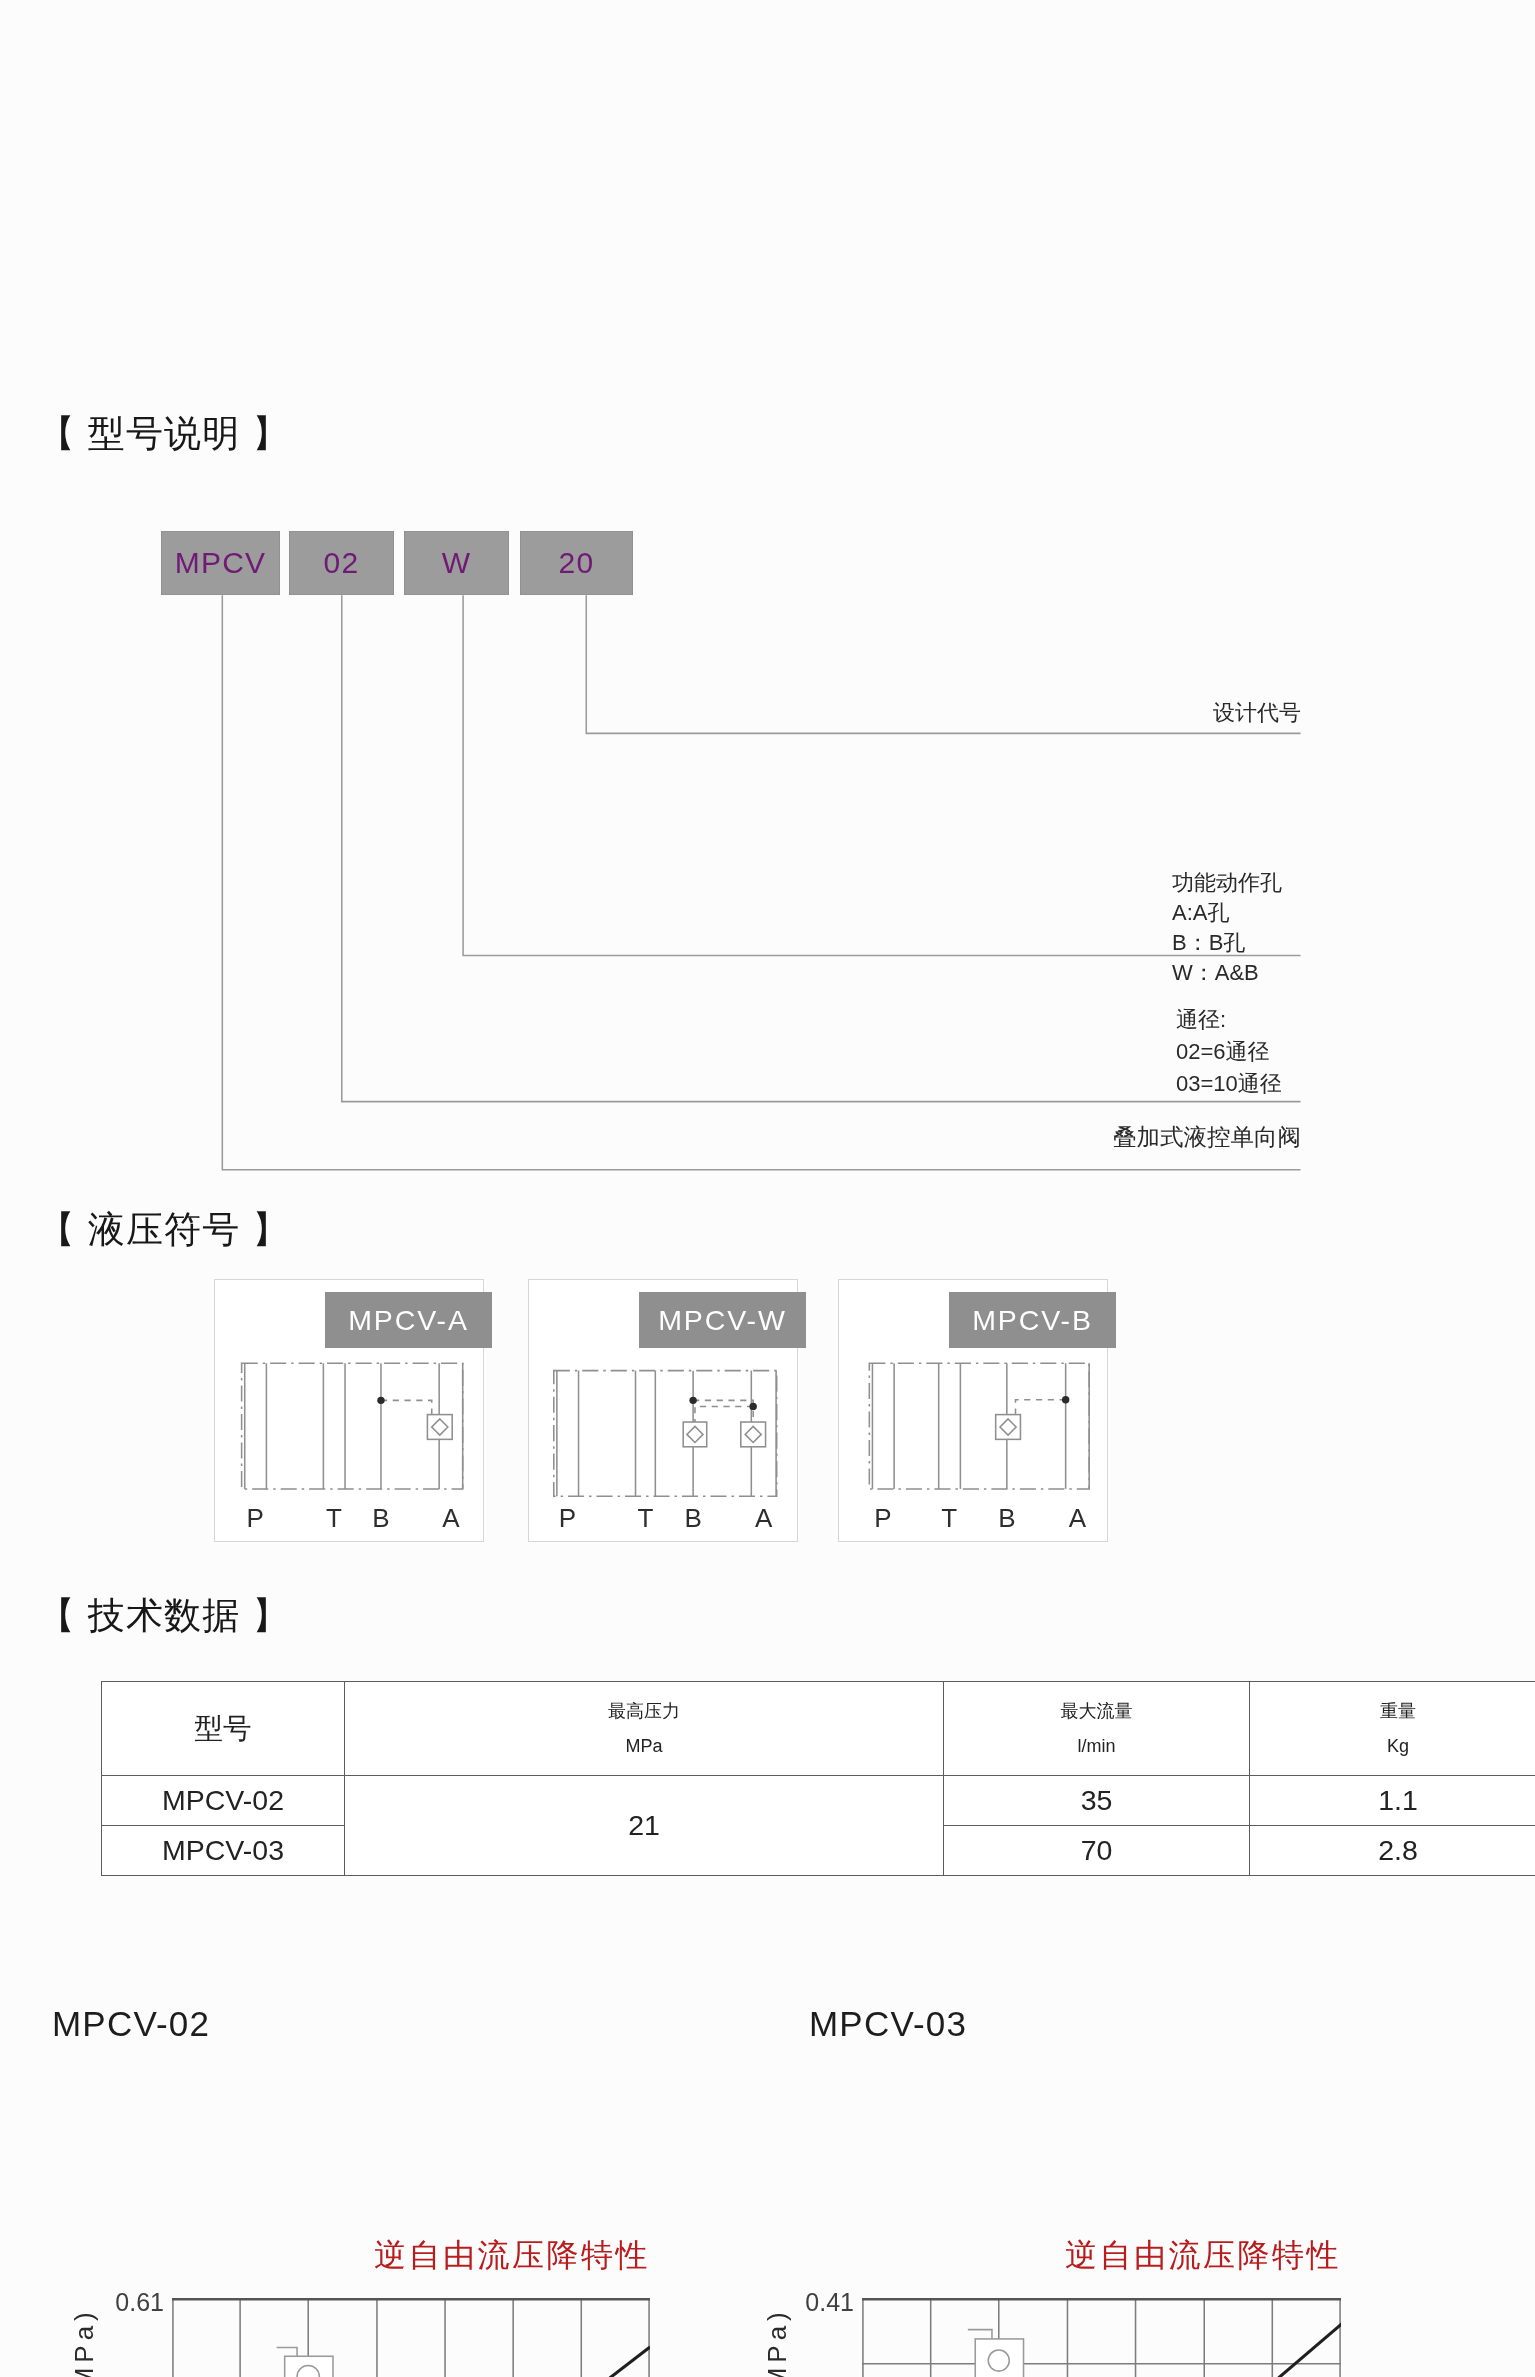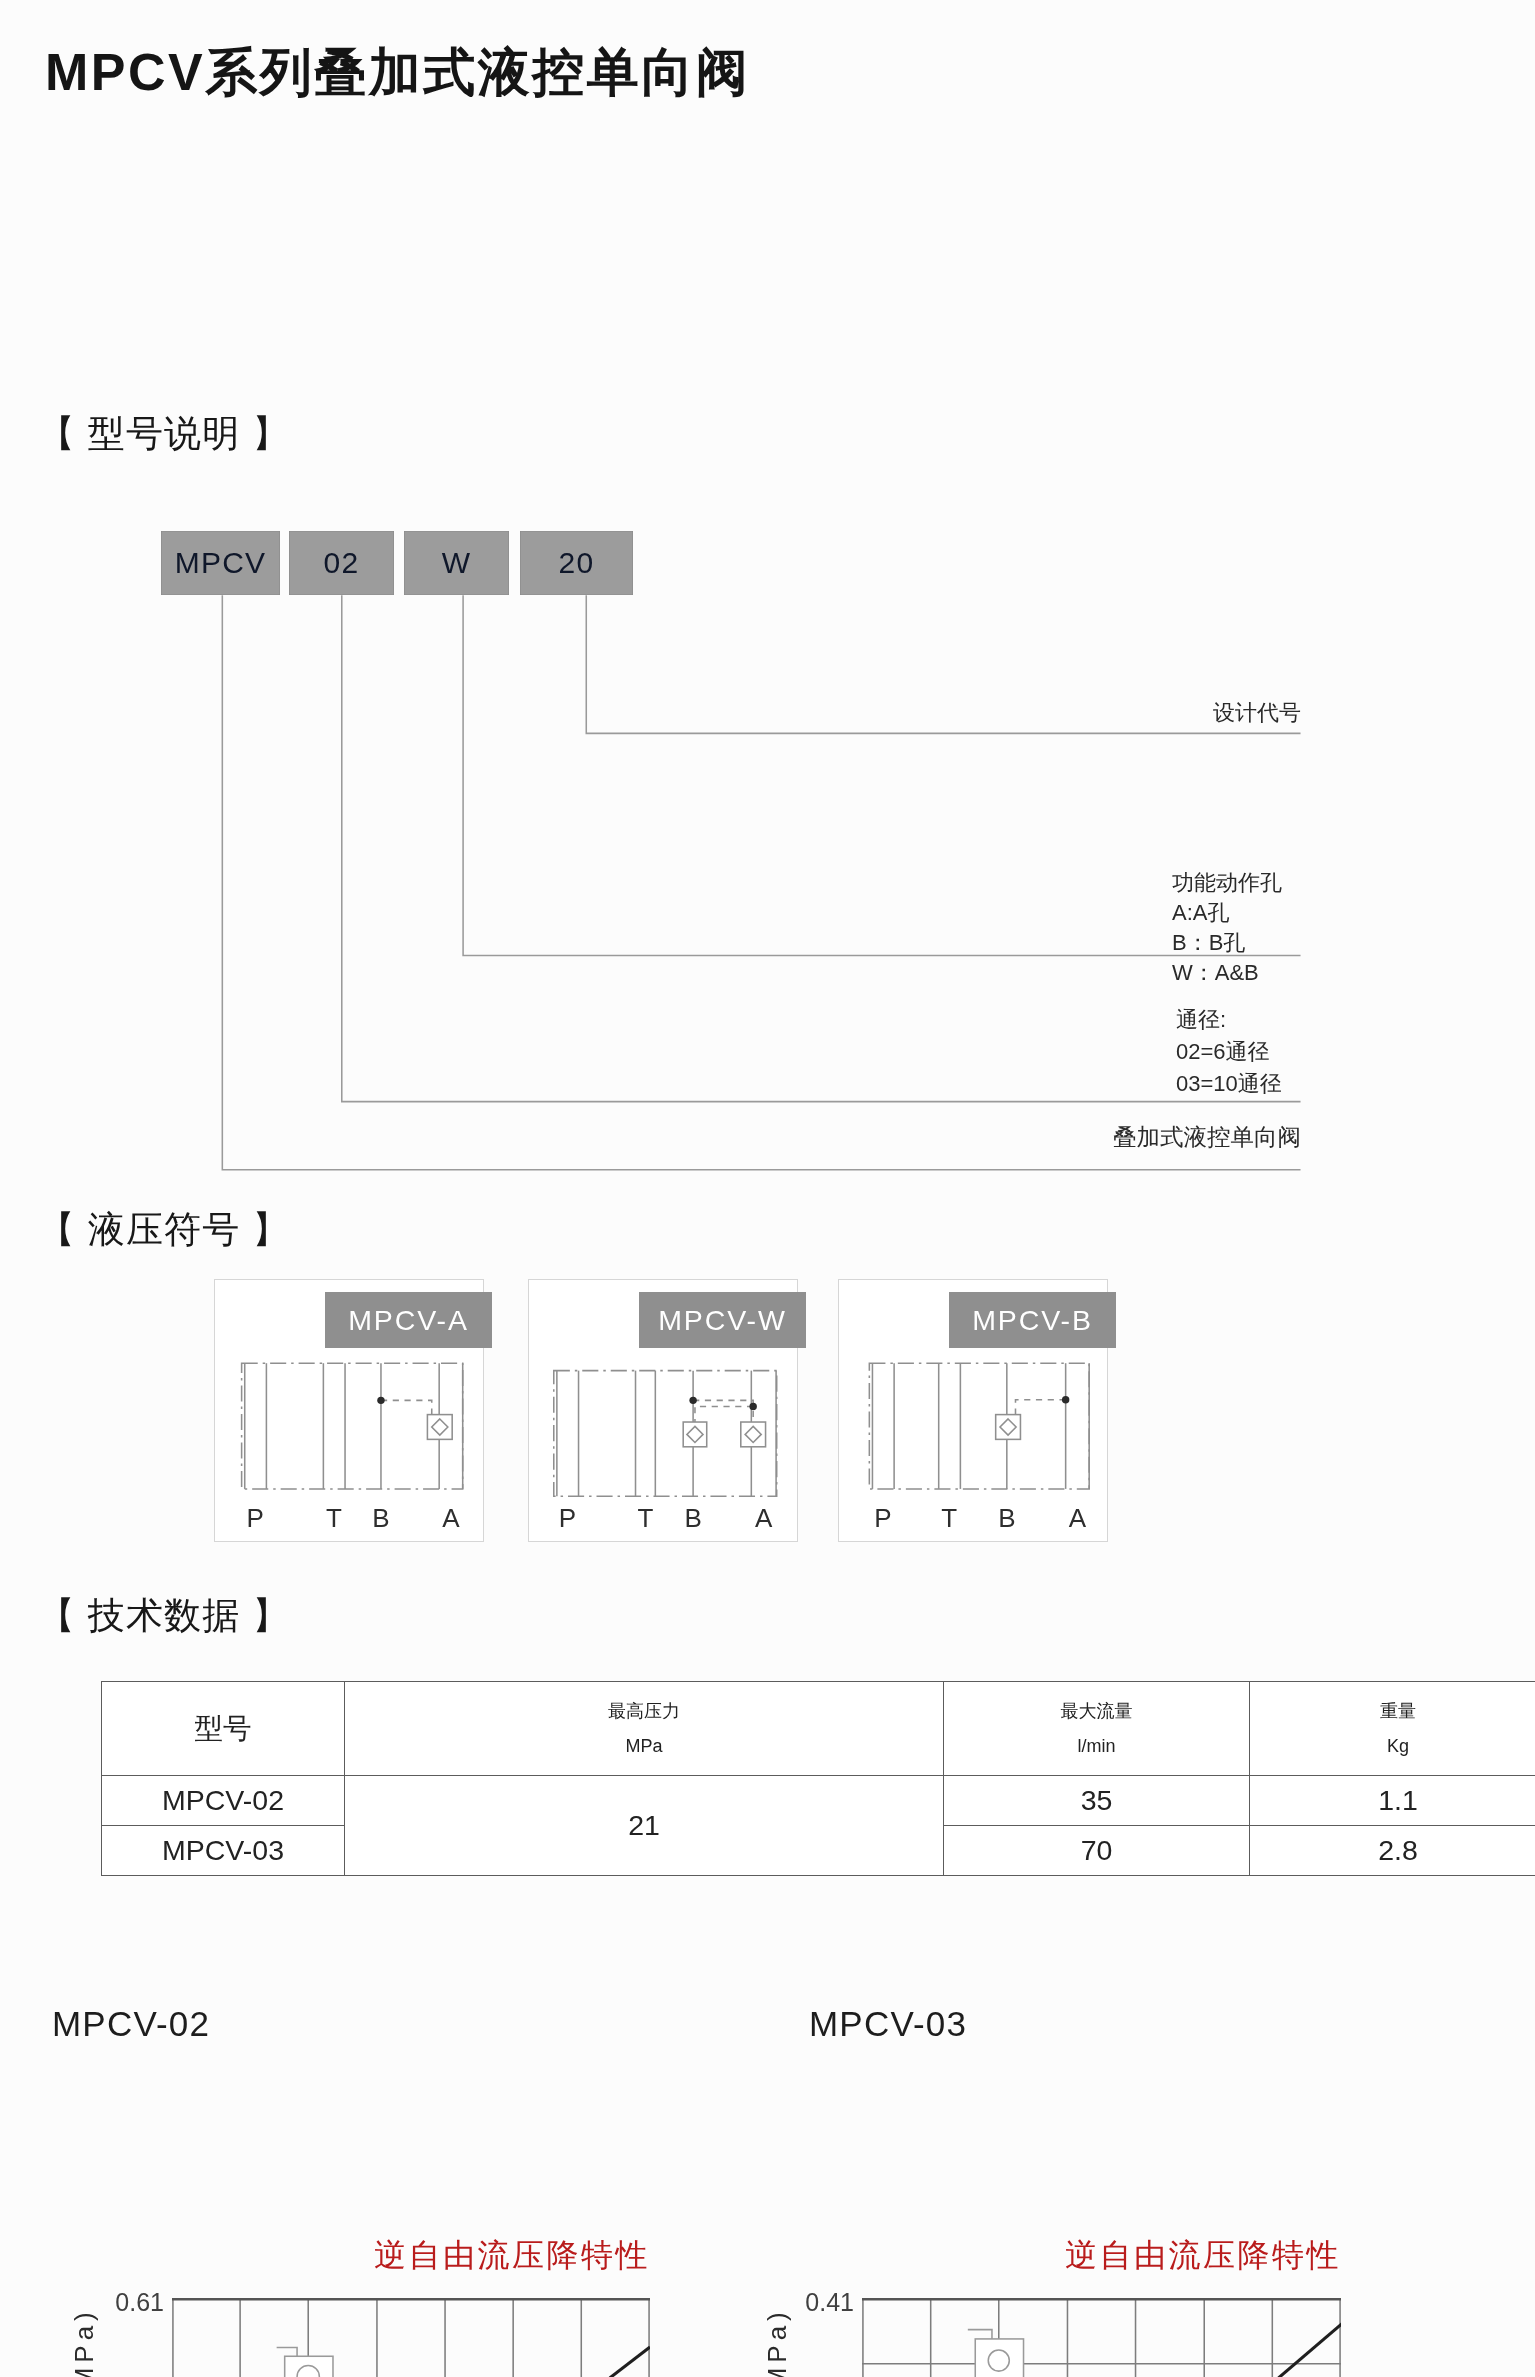--- a/index.html
+++ b/index.html
@@ -18,21 +18,21 @@
   }
   .section-heading{
     left:38px;
     font-size:37px;font-weight:500;letter-spacing:1.2px;color:#181818;
     white-space:nowrap;
   }
   .code-box{
     top:531px;height:64px;
     background:#9c9c9c;
     display:flex;align-items:center;justify-content:center;
-    font-size:30px;color:#0f172a;letter-spacing:1.2px;
+    font-size:30px;color:#701a75;letter-spacing:1.2px;
     box-shadow:0 0 0 0.6px #8a8a8a inset;
   }
   .callout{font-size:22px;color:#2a2a2a;line-height:30px;white-space:nowrap;}
   .callout.right{text-align:right;}
   .sym-card{
     top:1279px;width:270px;height:263px;
     background:#ffffff;border:1.2px solid #d6d6d6;box-sizing:border-box;
   }
   .sym-card .hdr{
     position:absolute;left:110px;top:12.4px;width:167px;height:56px;
@@ -64,21 +64,20 @@
     width:149px;height:35px;
     transform:rotate(-90deg);transform-origin:top left;
     font-size:26px;color:#2a2a2a;letter-spacing:5px;white-space:nowrap;
   }
 </style>
 </head>
 <body>
 
 <div id="page">
 
-  <div class="abs page-title">MPCV系列叠加式液控单向阀</div>
 
   <div class="abs section-heading" style="top:409px;">【 型号说明 】</div>
 
   <div class="abs code-box" style="left:161px;width:119px;">MPCV</div>
   <div class="abs code-box" style="left:289px;width:105px;">02</div>
   <div class="abs code-box" style="left:404px;width:105px;">W</div>
   <div class="abs code-box" style="left:520px;width:113px;">20</div>
 
   <svg class="abs" style="left:211px;top:591px;" width="1099" height="588" viewBox="0 0 1775 950">
     <polyline points="18,7 18,935 1760,935" fill="none" stroke="#9a9a9a" stroke-width="2.5"></polyline>

